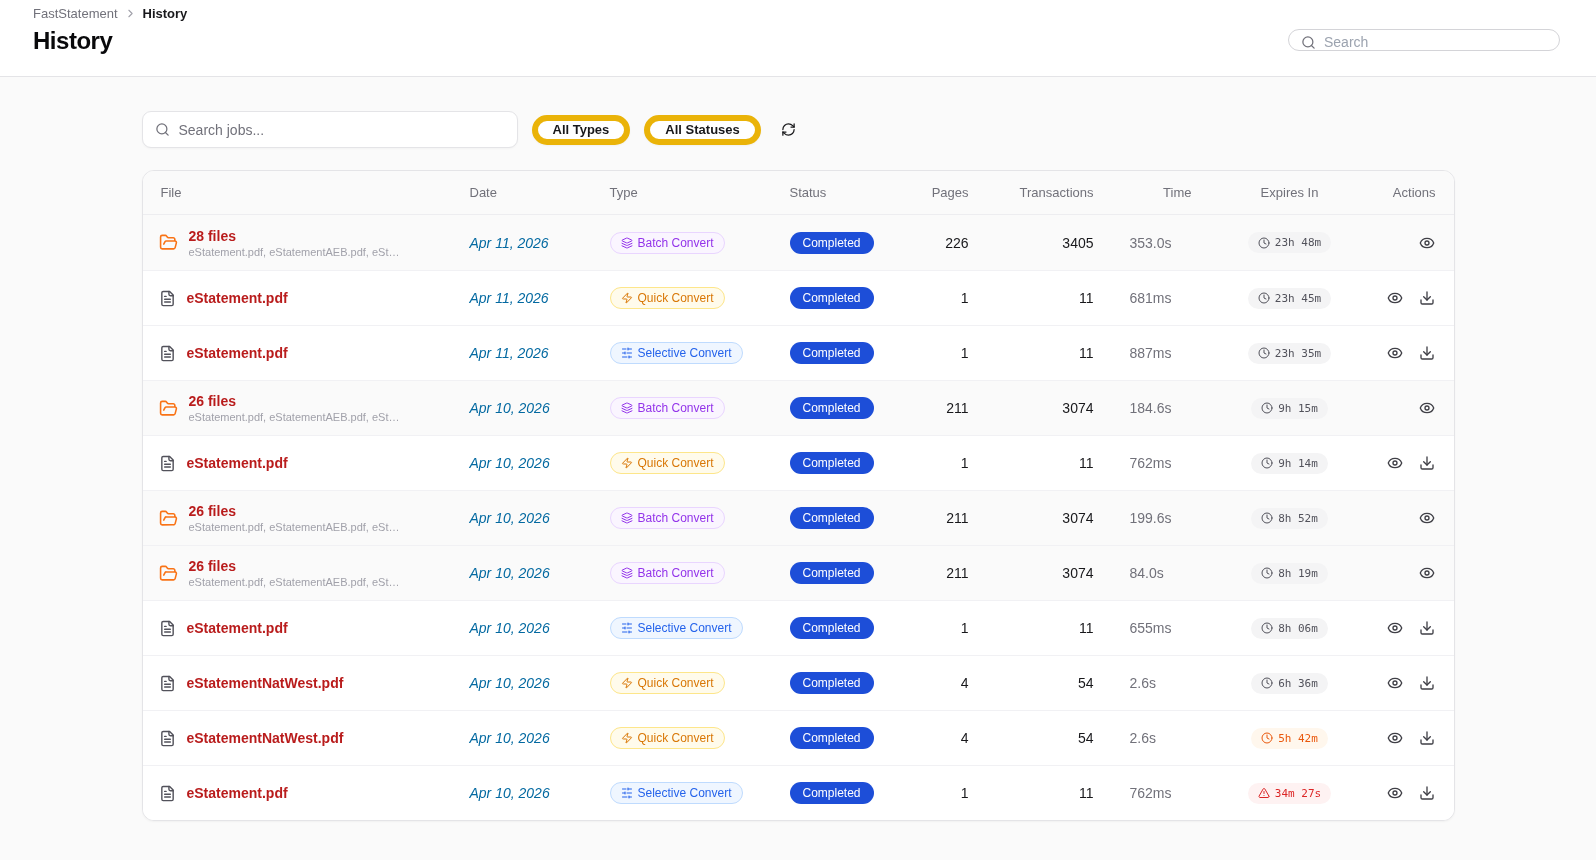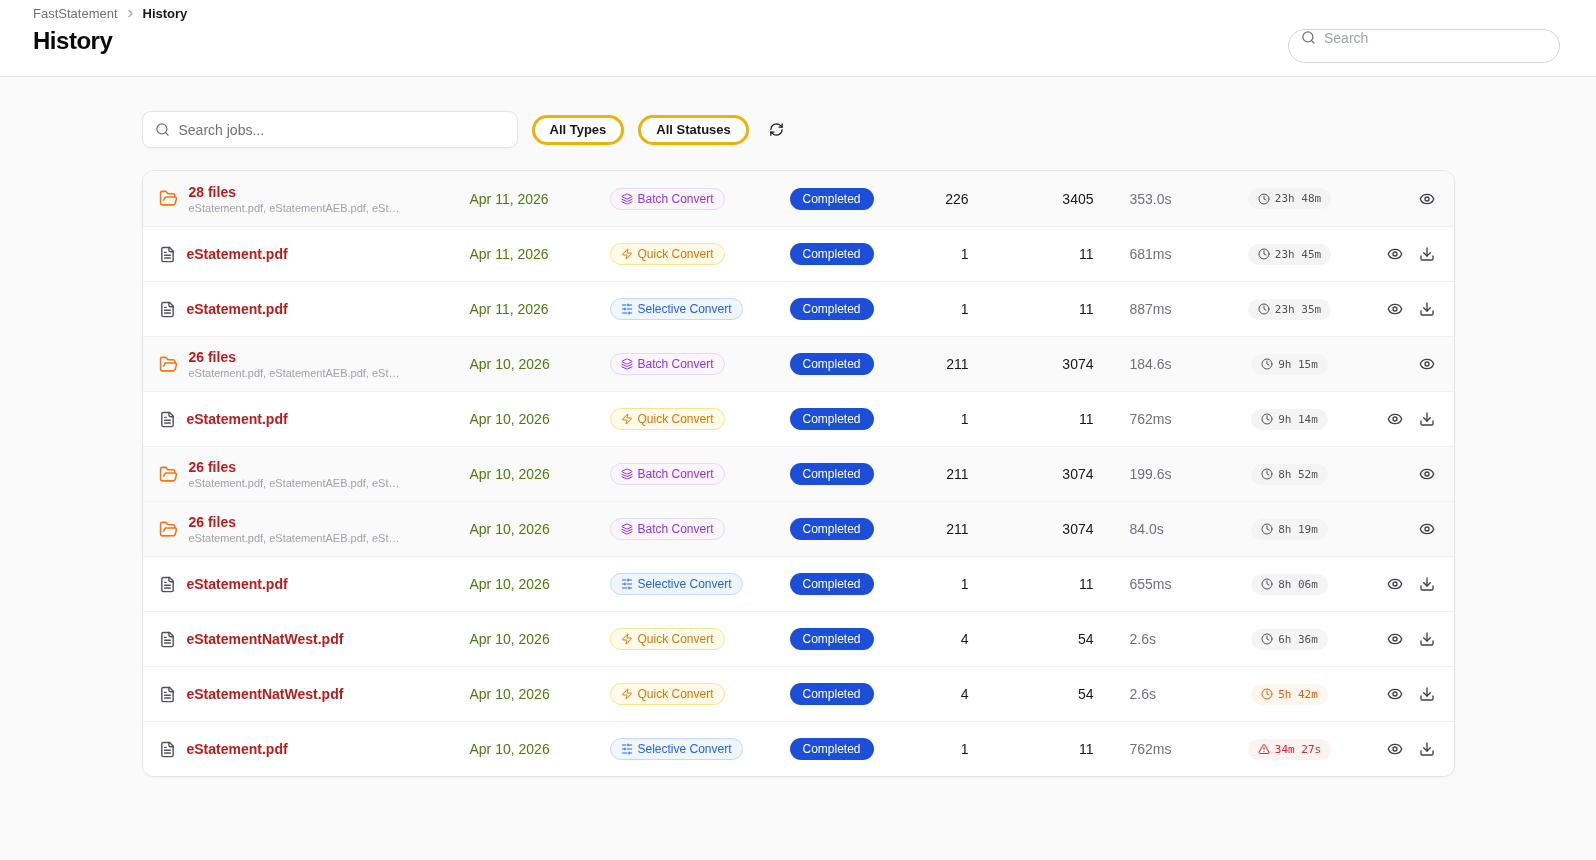--- a/index.html
+++ b/index.html
@@ -6,31 +6,31 @@
   html,body { width:1596px; height:860px; overflow:hidden; }
   body { font-family:"Liberation Sans","DejaVu Sans",sans-serif; background:#fafafa; color:#18181b; }
 
   
   .app-header { background:#fff; border-bottom:1px solid #e4e4e7; padding:6px 33px 14px; position:relative; height:77px; }
   .breadcrumb { display:flex; align-items:center; gap:6px; font-size:13px; }
   .crumb-root { color:#71717a; }
   .crumb-sep { display:inline-flex; color:#a1a1aa; }
   .crumb-current { color:#18181b; font-weight:600; }
   .page-title { font-size:24px; font-weight:700; letter-spacing:-0.02em; margin-top:6px; color:#09090b; }
-  .top-search { position:absolute; right:36px; top:29px; width:272px; height:34px; border:1px solid #d4d4d8; border-radius:17px; background:#fff; display:flex; align-items:flex-start; gap:8px; padding:0 12px; color:#71717a; }
+  .top-search { position:absolute; right:36px; top:29px; width:272px; height:22px; border:1px solid #d4d4d8; border-radius:17px; background:#fff; display:flex; align-items:flex-end; gap:8px; padding:0 12px; color:#71717a; }
   .top-search input { border:none; outline:none; flex:1; font-size:14px; font-family:inherit; background:transparent; color:#18181b; }
   .top-search input::placeholder { color:#9ca3af; }
 
   
   .content { width:1313px; margin:0 auto; }
   .filter-bar { display:flex; align-items:center; gap:14px; margin-top:34px; }
   .jobs-search { width:376px; height:37px; border:1px solid #e4e4e7; border-radius:9px; background:#fff; display:flex; align-items:center; gap:9px; padding:0 12px; color:#71717a; box-shadow:0 1px 2px rgba(0,0,0,.03); }
   .jobs-search input { border:none; outline:none; flex:1; font-size:14px; font-family:inherit; background:transparent; color:#18181b; }
   .jobs-search input::placeholder { color:#71717a; }
-  .filter-btn { height:30px; padding:0 15px; border:3px solid #eab308; border-radius:16px; background:#fff; font-family:inherit; font-size:13px; font-weight:600; color:#18181b; cursor:pointer; box-shadow:0 1px 2px rgba(0,0,0,.04); }
+  .filter-btn { height:30px; padding:0 15px; border:6px solid #eab308; border-radius:16px; background:#fff; font-family:inherit; font-size:13px; font-weight:600; color:#18181b; cursor:pointer; box-shadow:0 1px 2px rgba(0,0,0,.04); }
   .refresh-btn { background:none; border:none; cursor:pointer; color:#18181b; display:inline-flex; padding:4px; margin-left:2px; }
 
   
   .table-card { margin-top:22px; background:#fff; border:1px solid #e4e4e7; border-radius:12px; overflow:hidden; box-shadow:0 1px 2px rgba(0,0,0,.04); }
   .tgrid { display:grid; grid-template-columns:315px 140px 180px 140px 75px 125px 98px 148px 1fr; align-items:center; }
   .thead { background:#fafafa; height:44px; border-bottom:1px solid #ededf0; color:#71717a; font-size:13px; }
   .th { padding:0 12px; }
   .th-file { padding-left:18px; }
   .th-right { text-align:right; padding-right:24px; }
   .th-center { text-align:center; }
@@ -40,21 +40,21 @@
   .trow:first-child { border-top:none; }
   .trow.row-group { background:#fafafa; }
   .cell { padding:0 12px; font-size:14px; }
   .cell-file { display:flex; align-items:center; gap:11px; padding-left:16px; min-width:0; }
   .file-icon-wrap { display:inline-flex; flex:none; }
   .folder-ic { color:var(--folder-icon,#f97316); }
   .file-ic { color:#52525b; }
   .file-text { min-width:0; }
   .file-name { font-weight:600; font-size:14px; color:#b91c1c; white-space:nowrap; }
   .file-sub { font-size:11px; color:#a1a1aa; margin-top:2px; white-space:nowrap; overflow:hidden; text-overflow:ellipsis; max-width:215px; }
-  .cell-date { color:#4d7c0f; }
+  .cell-date { color:#0369a1;font-style:italic; }
   .cell-pages, .cell-tx { text-align:right; padding-right:24px; font-weight:500; color:#18181b; }
   .cell-time { text-align:left; padding-right:24px; color:#71717a; }
   .cell-expires { text-align:center; }
   .cell-actions { display:flex; justify-content:flex-end; gap:6px; padding-right:14px; }
 
   .type-badge { display:inline-flex; align-items:center; gap:5px; font-size:12px; font-weight:500; padding:3px 10px; border-radius:999px; border:1px solid transparent; white-space:nowrap; }
   .type-batch { color:var(--badge-batch-text,#9333ea); background:#faf5ff; border-color:#e9d5ff; }
   .type-quick { color:var(--badge-quick-text,#d97706); background:#fffbeb; border-color:#fde68a; }
   .type-selective { color:var(--badge-selective-text,#2563eb); background:#eff6ff; border-color:#bfdbfe; }
 
@@ -111,20 +111,31 @@
             <path d="M3 12a9 9 0 0 1 9-9 9.75 9.75 0 0 1 6.74 2.74L21 8"></path>
             <path d="M21 3v5h-5"></path>
             <path d="M21 12a9 9 0 0 1-9 9 9.75 9.75 0 0 1-6.74-2.74L3 16"></path>
             <path d="M8 16H3v5"></path>
           </svg>
         </span>
       </button>
   </div>
 
   <section class="table-card">
+    <div class="tgrid thead">
+      <div class="th th-file">File</div>
+      <div class="th">Date</div>
+      <div class="th">Type</div>
+      <div class="th">Status</div>
+      <div class="th th-right">Pages</div>
+      <div class="th th-right">Transactions</div>
+      <div class="th th-right">Time</div>
+      <div class="th th-center">Expires In</div>
+      <div class="th th-actions">Actions</div>
+    </div>
     <div id="table-body">
   <div class="tgrid trow row-group">
     <div class="cell cell-file">
       <span class="file-icon-wrap">
               <span class="icon folder-ic">
                 <svg viewBox="0 0 24 24" width="19" height="19" fill="none" stroke="currentColor" stroke-width="2" stroke-linecap="round" stroke-linejoin="round">
                   <path d="m6 14 1.45-2.9A2 2 0 0 1 9.24 10H20a2 2 0 0 1 1.94 2.5l-1.55 6a2 2 0 0 1-1.94 1.5H4a2 2 0 0 1-2-2V5a2 2 0 0 1 2-2h3.93a2 2 0 0 1 1.66.9l.82 1.2a2 2 0 0 0 1.66.9H18a2 2 0 0 1 2 2v2"></path>
                 </svg>
               </span>
             </span>

